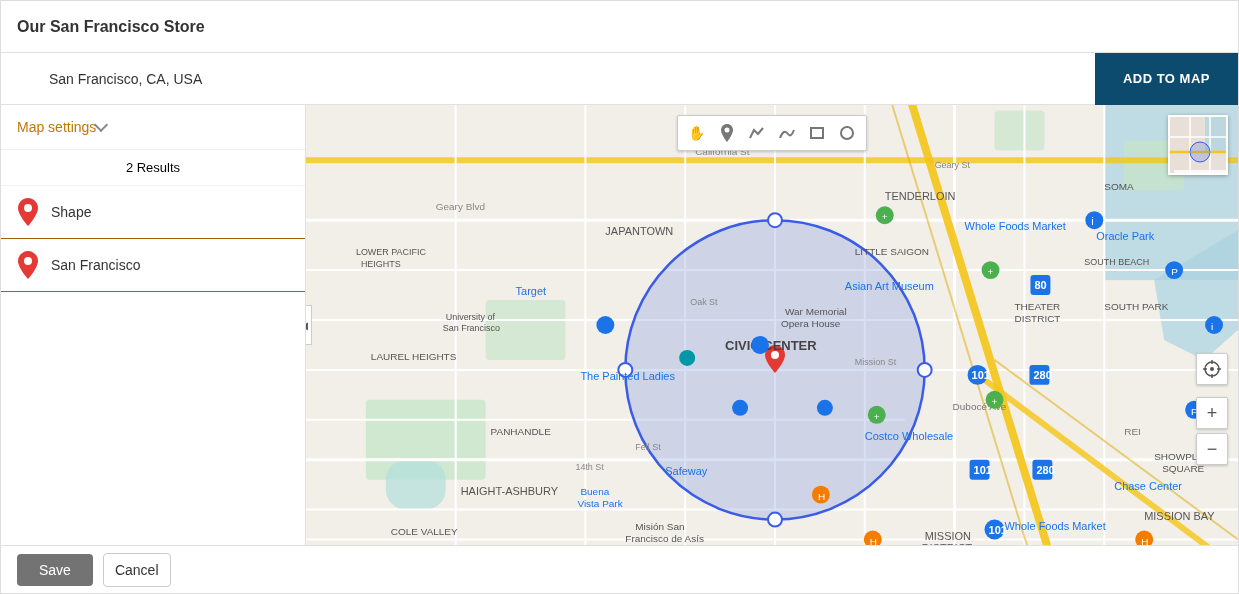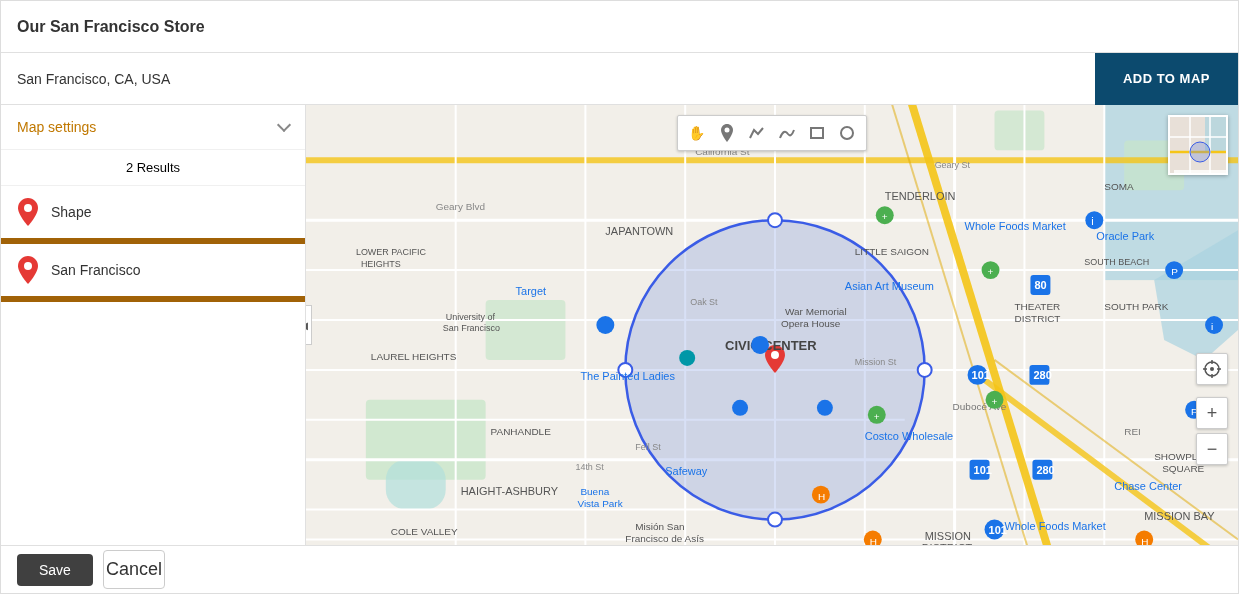--- a/index.html
+++ b/index.html
@@ -40,20 +40,21 @@
     }
 
     .search-input {
       flex: 1;
       height: 100%;
       border: none;
       outline: none;
       font-size: 14px;
       color: #333;
       background: transparent;
+      margin-left: 32px;
     }
 
     .add-to-map-btn {
       height: 52px;
       background: #0c4a6e;
       color: #fff;
       border: none;
       padding: 0 28px;
       font-size: 13px;
       font-weight: 700;
@@ -73,21 +74,20 @@
       min-width: 305px;
       background: #fff;
       border-right: 1px solid #e0e0e0;
       display: flex;
       flex-direction: column;
     }
 
     .map-settings-header {
       display: flex;
       align-items: center;
-      justify-content: space-between;
       padding: 14px 16px;
       border-bottom: 1px solid #f0f0f0;
       cursor: pointer;
     }
 
     .map-settings-header span {
       font-size: 14px;
       color: #c07800;
       font-weight: 500;
     }
@@ -109,21 +109,21 @@
       color: #000000;
       border-bottom: 1px solid #f0f0f0;
     }
 
     .result-item {
       display: flex;
       align-items: center;
       padding: 12px 16px;
       gap: 12px;
       cursor: pointer;
-      border-bottom: 6px solid #a16207;
+      border-bottom: 1px solid #a16207;
     }
 
     .pin-icon {
       width: 22px;
       height: 28px;
       flex-shrink: 0;
     }
 
     .result-label {
       font-size: 14px;
@@ -134,36 +134,36 @@
       height: 48px;
       background: #fff;
       border-top: 1px solid #e0e0e0;
       display: flex;
       align-items: center;
       padding: 0 16px;
       gap: 10px;
     }
 
     .save-btn {
-      background: #404040;
+      background: #737373;
       color: #fff;
       border: none;
       border-radius: 4px;
       padding: 8px 22px;
       font-size: 14px;
       cursor: pointer;
     }
 
     .cancel-btn {
       background: #fff;
       color: #333;
       border: 1px solid #ccc;
       border-radius: 4px;
-      padding: 8px 2px;
-      font-size: 18px;
+      padding: 8px 11px;
+      font-size: 14px;
       cursor: pointer;
     }
 
     
     .map-area {
       flex: 1;
       position: relative;
       overflow: hidden;
       background: #e8e0d8;
     }

